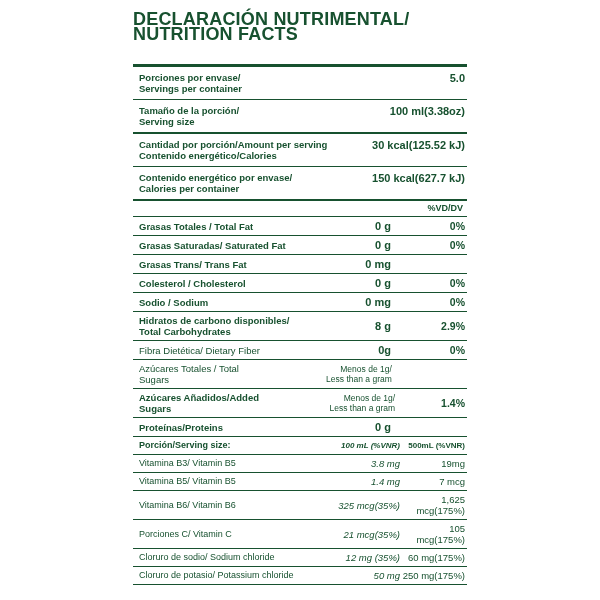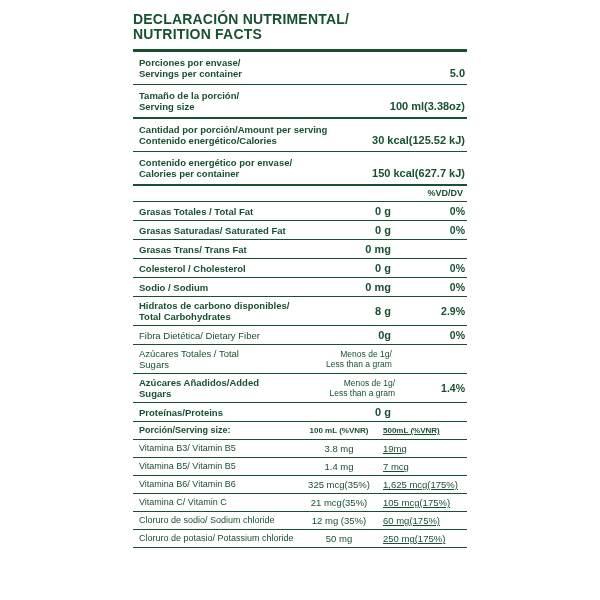--- a/index.html
+++ b/index.html
@@ -14,26 +14,26 @@
     color: #1b5035;
     overflow: hidden;
   }
   .panel {
     position: absolute;
     left: 133px;
     top: 12px;
     width: 334px;
   }
   .title {
-    font-size: 14px;
+    font-size: 18px;
     font-weight: bold;
     line-height: 15px;
     color: #17512f;
     letter-spacing: 0.2px;
-    margin-bottom: 7px;
+    margin-bottom: 22px;
   }
   .title div { white-space: nowrap; }
 
   .rule-thick {
     height: 3px;
     background: #17512f;
     width: 100%;
   }
   .rule-med {
     height: 2px;
@@ -41,21 +41,21 @@
     width: 100%;
   }
   .rule-thin {
     height: 1px;
     background: #17512f;
     width: 100%;
   }
 
   .row {
     display: flex;
-    align-items: flex-end;
+    align-items: flex-start;
     justify-content: space-between;
     padding: 4px 2px 4px 6px;
     box-sizing: border-box;
     width: 100%;
   }
   .lbl {
     font-size: 9.5px;
     font-weight: bold;
     line-height: 11px;
     color: #17512f;
@@ -122,30 +122,30 @@
     padding: 3px 2px 3px 6px;
   }
   .vit-row .vname {
     flex: 1 1 auto;
     font-size: 9px;
     color: #17512f;
     line-height: 11px;
   }
   .vit-row .c1 {
     width: 88px;
-    text-align: center;
+    text-align: right;
     font-size: 9.5px;
     color: #17512f;
+    font-style: italic;
   }
   .vit-row .c2 {
-    width: 82px;
-    text-align: left;
+    width: 65px;
+    text-align: right;
     font-size: 9.5px;
     color: #17512f;
-    text-decoration: underline;
   }
   .vit-head .c1, .vit-head .c2 {
     font-size: 8px;
     font-weight: bold;
   }
   .vit-head .vname { font-weight: bold; font-size: 9px; }
   .big { font-size: 11px; }
 </style>
 </head>
 <body>
@@ -293,21 +293,21 @@
     <div class="rule-thin"></div>
 
     <div class="vit-row">
       <span class="vname">Vitamina B6/ Vitamin B6</span>
       <span class="c1">325 mcg(35%)</span>
       <span class="c2">1,625 mcg(175%)</span>
     </div>
     <div class="rule-thin"></div>
 
     <div class="vit-row">
-      <span class="vname">Vitamina C/ Vitamin C</span>
+      <span class="vname">Porciones C/ Vitamin C</span>
       <span class="c1">21 mcg(35%)</span>
       <span class="c2">105 mcg(175%)</span>
     </div>
     <div class="rule-thin"></div>
 
     <div class="vit-row">
       <span class="vname">Cloruro de sodio/ Sodium chloride</span>
       <span class="c1">12 mg (35%)</span>
       <span class="c2">60 mg(175%)</span>
     </div>

